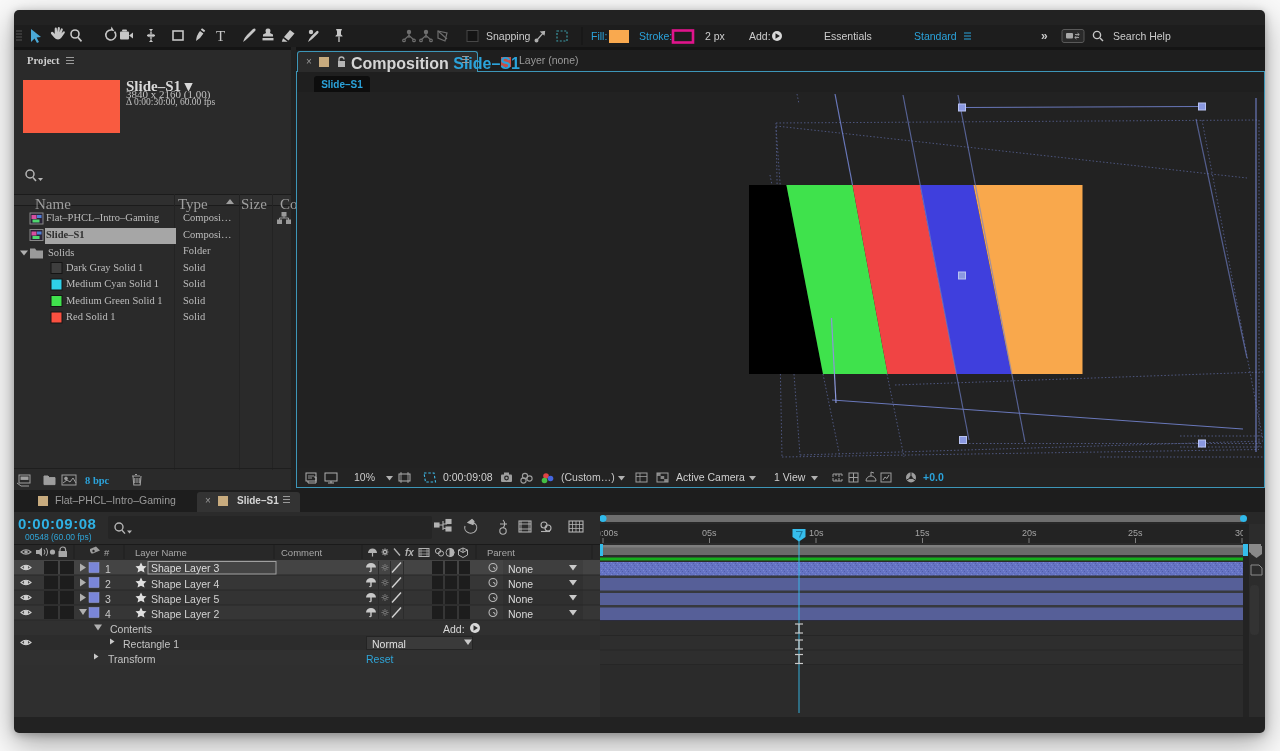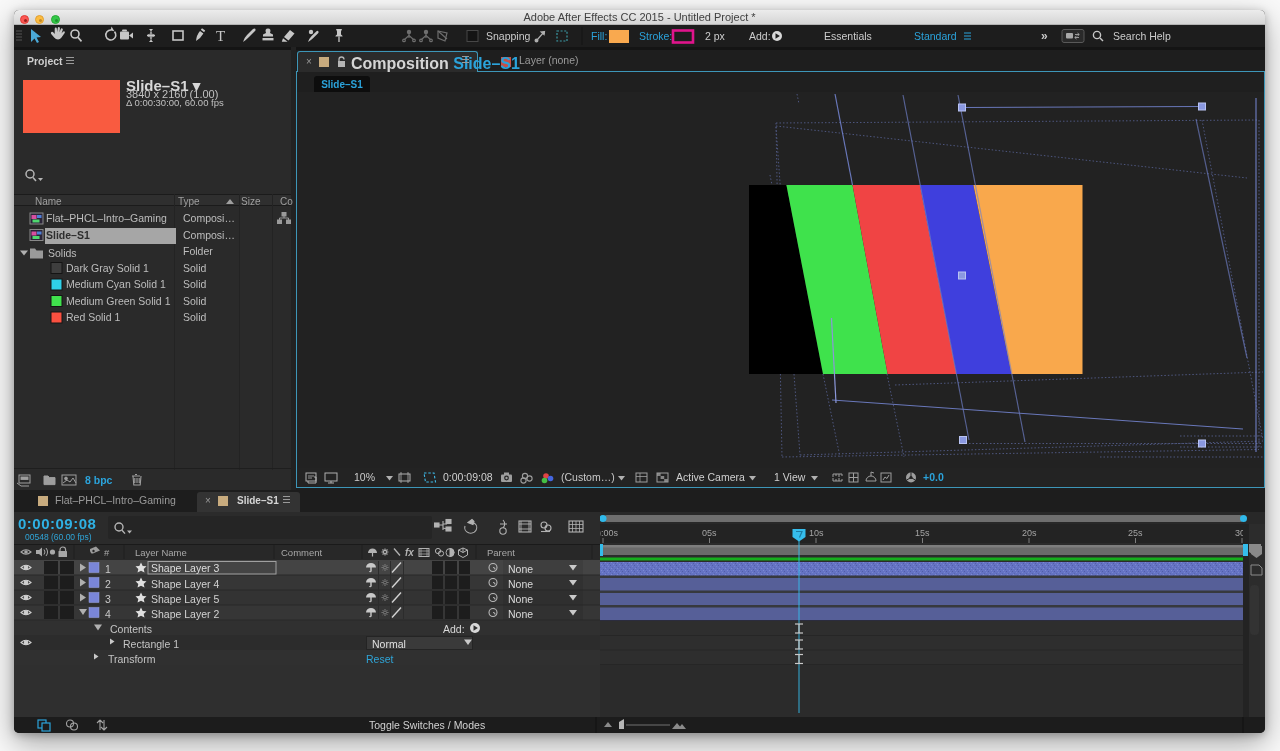--- a/index.html
+++ b/index.html
@@ -14,42 +14,30 @@
   
   #titlebar { position:absolute; left:0; top:0; width:100%; height:15px;
     background:linear-gradient(#ececec,#d5d5d5); border-bottom:1px solid #b3b3b3; }
   .tl { position:absolute; top:5px; width:9px; height:9px; border-radius:50%; }
   #titletext { position:absolute; top:1px; left:0; width:100%; text-align:center;
     font-size:11px; color:#404040; }
   
   #toolbar { position:absolute; left:0; top:15px; width:100%; height:22px; background:#1d1d1d; }
   #toolbar svg { position:absolute; top:0; left:0; }
   
-  #projpanel { position:absolute; left:0; top:37px; width:277px; height:443px; background:#2a2a2a; }
+  #projpanel { position:absolute; left:0; top:37px; width:277px; height:443px; background:#2a2a2a;font-family:Liberation Serif, serif; }
   #comppanel { position:absolute; left:282px; top:37px; width:969px; height:443px; background:#1e1e1e; }
   #tlpanel { position:absolute; left:0; top:480px; width:1251px; height:227px; background:#2f2f2f; }
   #botbar { position:absolute; left:0; top:707px; width:1251px; height:16px; background:#1c1c1c; }
   .t10 { font-size:10.5px; color:#c4c4c4; }
-  .t9 { font-size:10px; color:#b5b5b5; }
+  .t9 { font-size:15px; color:#b5b5b5; }
 </style>
 </head>
 <body>
 <div id="win">
-  <div id="titlebar">
-    <div class="tl" style="left:6px; background:#fc5753; border:0.5px solid #df3e38;">
-        <div style="position:absolute;left:3px;top:3px;width:3px;height:3px;border-radius:50%;background:#7e1410;opacity:.8"></div>
-      </div>
-    <div class="tl" style="left:21px; background:#fdbc40; border:0.5px solid #de9f34;">
-        <div style="position:absolute;left:3px;top:3px;width:3px;height:3px;border-radius:50%;background:#865a14;opacity:.5"></div>
-      </div>
-    <div class="tl" style="left:36.5px; background:#33c748; border:0.5px solid #27aa35;">
-        <div style="position:absolute;left:3px;top:3px;width:3px;height:3px;border-radius:50%;background:#0e5e1a;opacity:.5"></div>
-      </div>
-    <div id="titletext">Adobe After Effects CC 2015 - Untitled Project *</div>
-  </div>
   <div id="toolbar">
   <svg width="1251" height="22" viewBox="0 0 1251 22">
     <g stroke="#555" stroke-width="1">
       <line x1="2" y1="6" x2="8" y2="6"></line>
           <line x1="2" y1="9" x2="8" y2="9"></line>
           <line x1="2" y1="12" x2="8" y2="12"></line>
           <line x1="2" y1="15" x2="8" y2="15"></line>
     </g>
 
     <path d="M17,4 L17,17 L20.5,13.5 L23,18 L25,17 L22.6,12.6 L27,12 Z" fill="#4aa9d8"></path>
@@ -716,31 +704,13 @@
           <line x1="795" y1="640" x2="803" y2="640"></line>
             <line x1="799" y1="640" x2="799" y2="649"></line>
             <line x1="795" y1="649" x2="803" y2="649"></line>
           <line x1="795" y1="654.5" x2="803" y2="654.5"></line>
             <line x1="799" y1="654.5" x2="799" y2="663.5"></line>
             <line x1="795" y1="663.5" x2="803" y2="663.5"></line>
         </g>
       </svg>
     </div>
   </div>
-  <div id="botbar">
-    <svg width="1251" height="16" viewBox="0 0 1251 16">
-      <g>
-        <rect x="24" y="3" width="8" height="8" fill="none" stroke="#2ba3db" stroke-width="1.2"></rect>
-        <rect x="28" y="6" width="8" height="8" fill="#1c1c1c" stroke="#2ba3db" stroke-width="1.2"></rect>
-        <circle cx="56" cy="6.5" r="3.5" fill="none" stroke="#a2a2a2" stroke-width="1.1"></circle>
-        <circle cx="60" cy="9.5" r="3.5" fill="none" stroke="#a2a2a2" stroke-width="1.1"></circle>
-        <path d="M86,3 l0,10 m4,-10 l0,10 M86,3 l-3,3 m3,-3 l3,3 M90,13 l-3,-3 m3,3 l3,-3" stroke="#a2a2a2" stroke-width="1.1" fill="none"></path>
-      </g>
-      <text x="355" y="12" font-size="10.5" fill="#d2d2d2">Toggle Switches / Modes</text>
-      <line x1="582" y1="0" x2="582" y2="16" stroke="#111"></line>
-      <path d="M590,10 l8,0 l-4,-5 Z" fill="#8a8a8a"></path>
-      <path d="M605,12 l0,-7 l5,-3 l0,10 Z" fill="#b5b5b5"></path>
-      <line x1="612" y1="8" x2="656" y2="8" stroke="#555" stroke-width="1.5"></line>
-      <path d="M658,12 l5,-6 l3,3.5 l2,-2.5 l4,5 Z" fill="#8a8a8a"></path>
-      <line x1="1229" y1="0" x2="1229" y2="16" stroke="#111"></line>
-    </svg>
-  </div>
 </div>
 
 </body></html>

